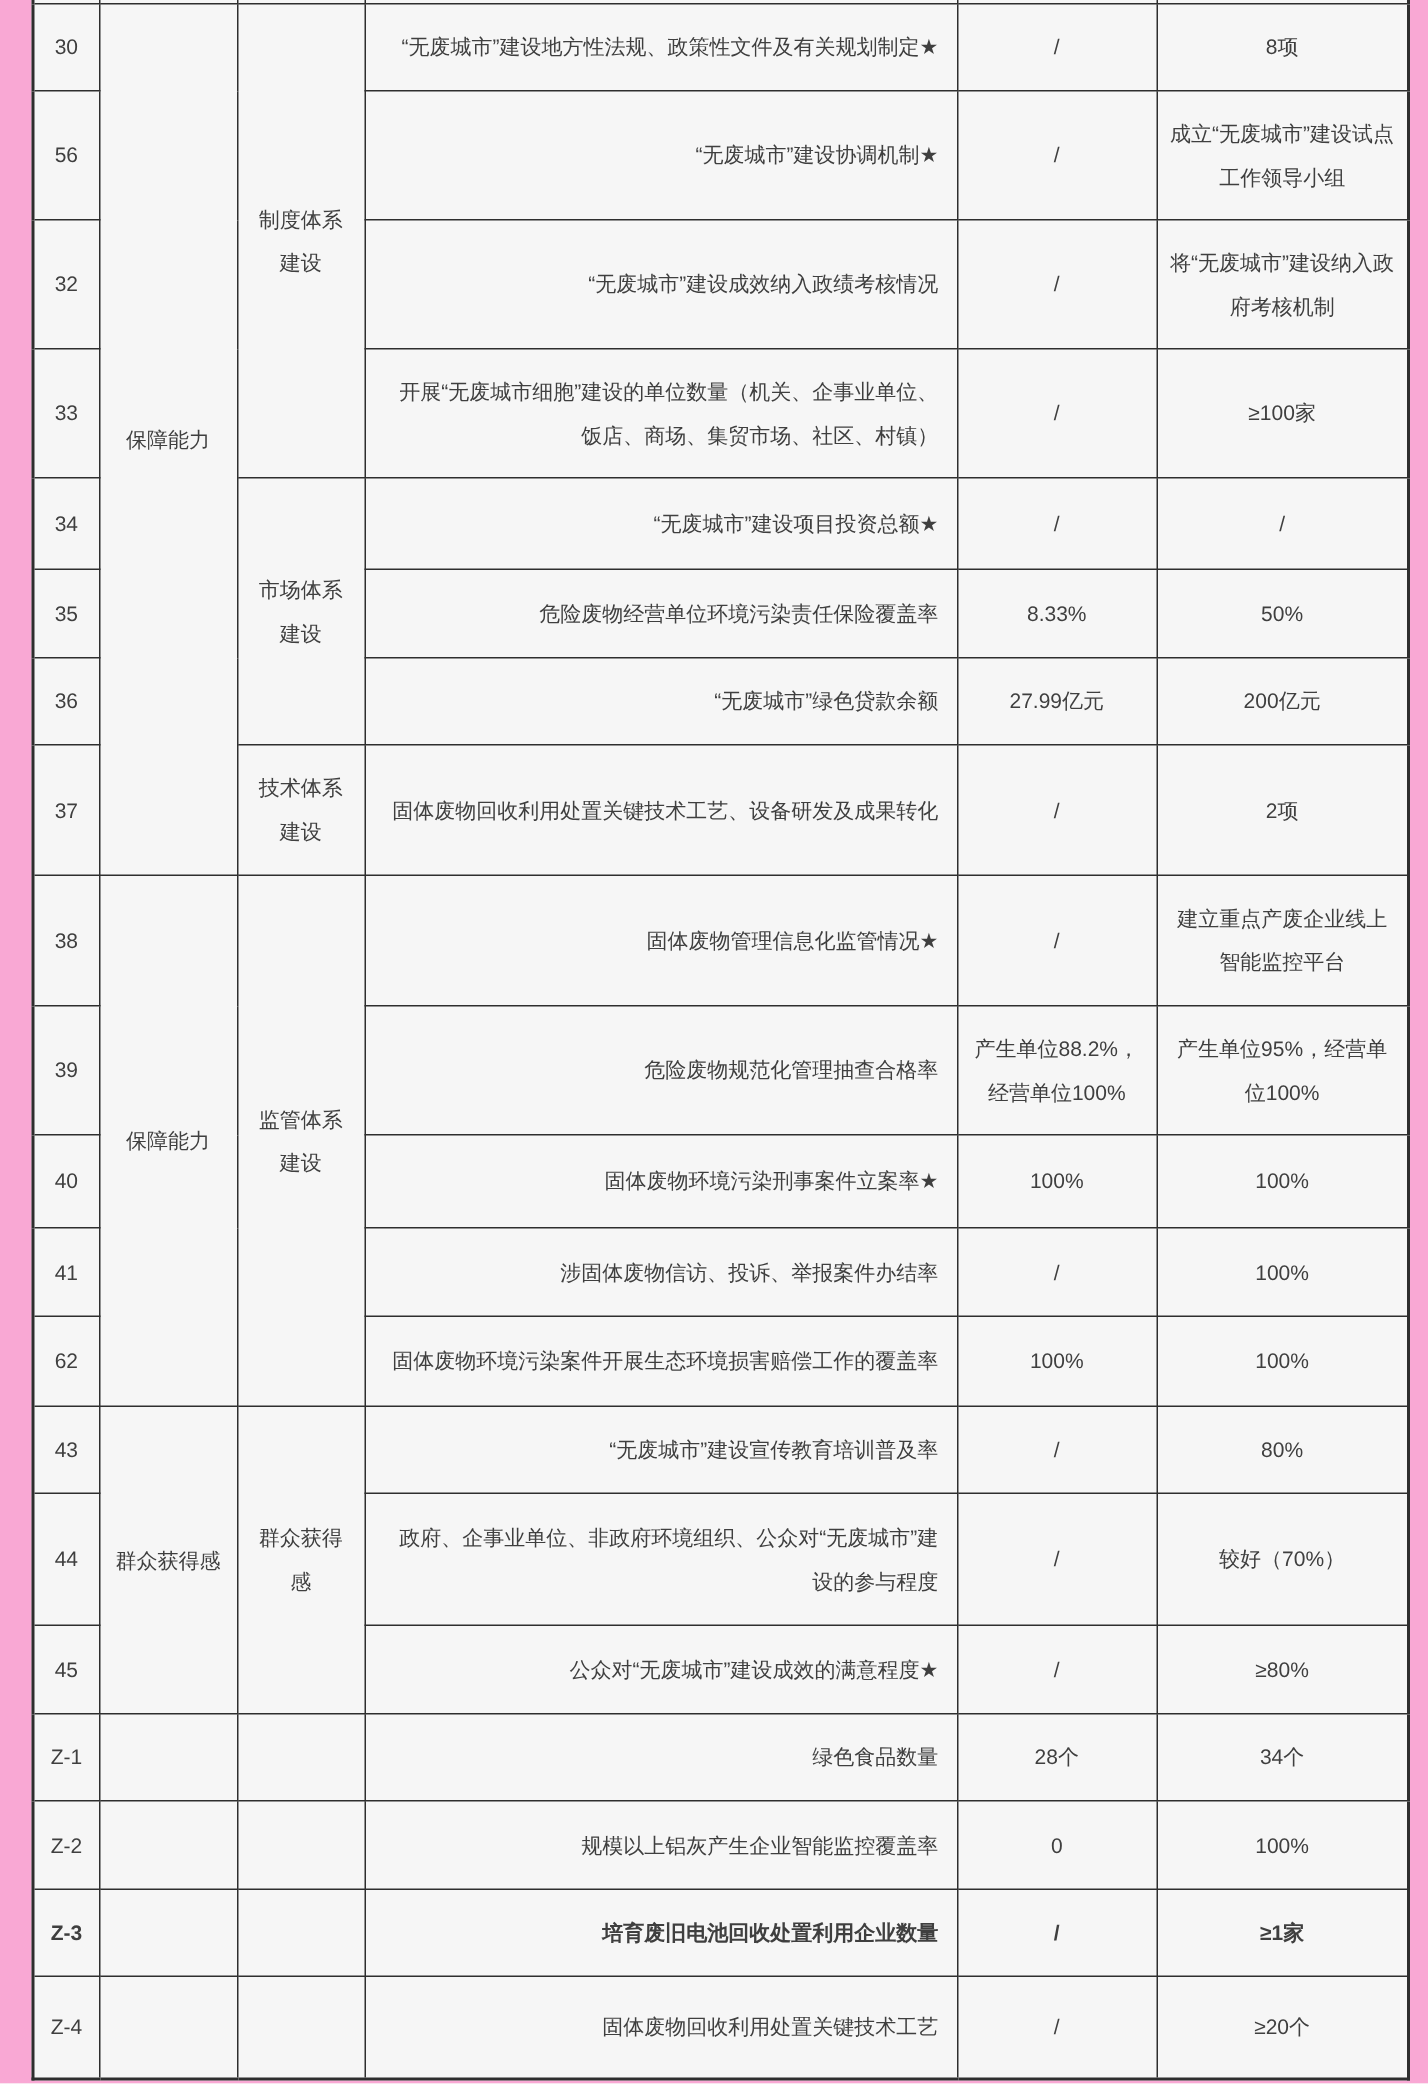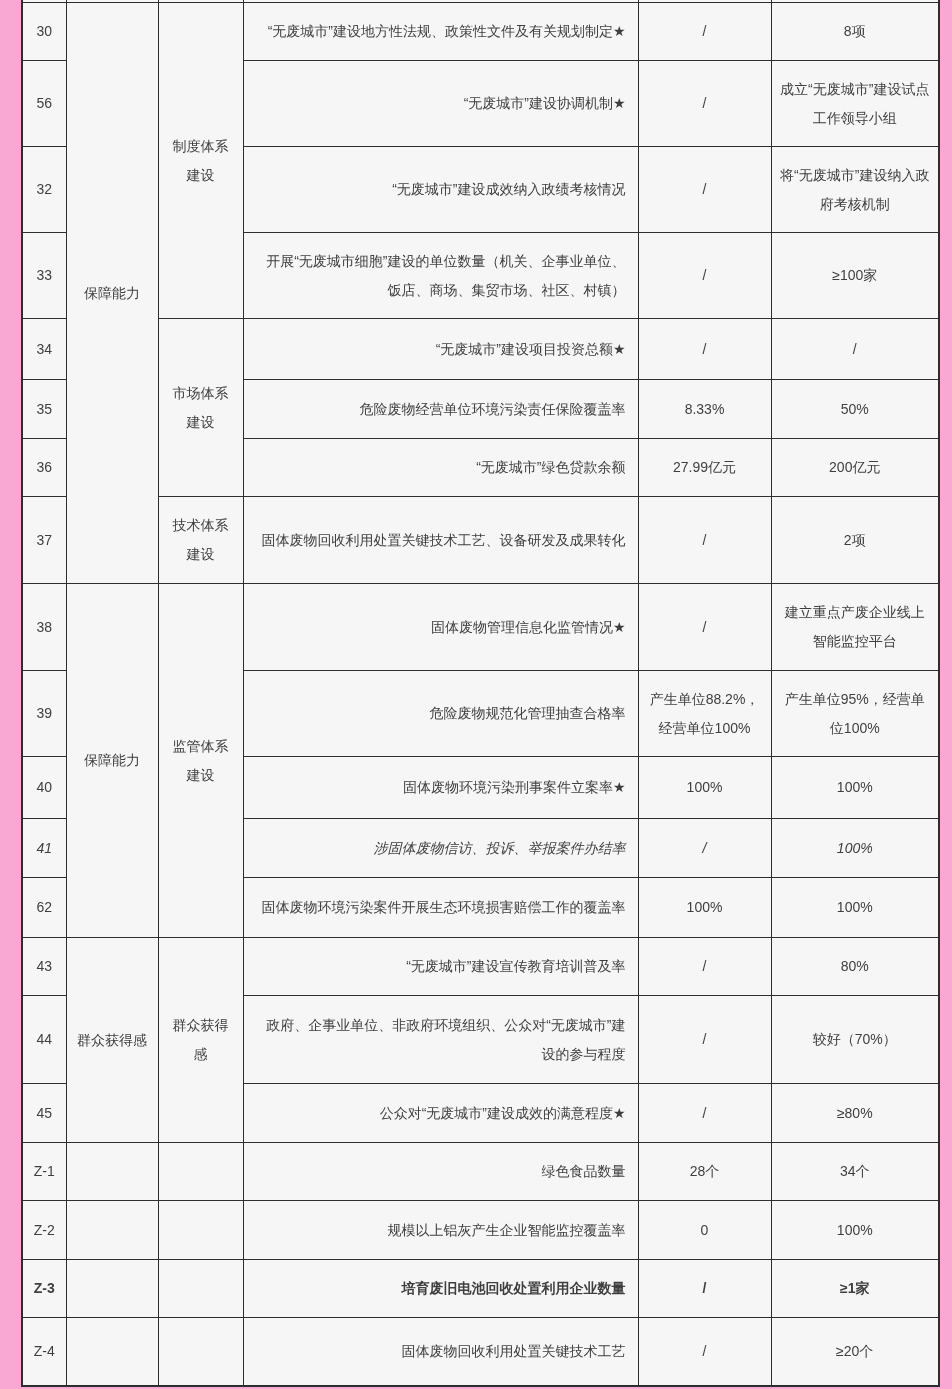--- a/index.html
+++ b/index.html
@@ -128,21 +128,21 @@
           <td class="c-ind">危险废物规范化管理抽查合格率</td>
           <td class="c-cur">产生单位88.2%，经营单位100%</td>
           <td class="c-tgt">产生单位95%，经营单位100%</td>
         </tr>
         <tr style="height: 62px; padding-left: 48px;">
           <td class="c-num">40</td>
           <td class="c-ind">固体废物环境污染刑事案件立案率★</td>
           <td class="c-cur">100%</td>
           <td class="c-tgt">100%</td>
         </tr>
-        <tr style="height: 59px; font-style: italic;">
+        <tr style="height: 59px;">
           <td class="c-num">41</td>
           <td class="c-ind">涉固体废物信访、投诉、举报案件办结率</td>
           <td class="c-cur">/</td>
           <td class="c-tgt">100%</td>
         </tr>
         <tr style="height: 60px;">
           <td class="c-num">62</td>
           <td class="c-ind">固体废物环境污染案件开展生态环境损害赔偿工作的覆盖率</td>
           <td class="c-cur">100%</td>
           <td class="c-tgt">100%</td>

